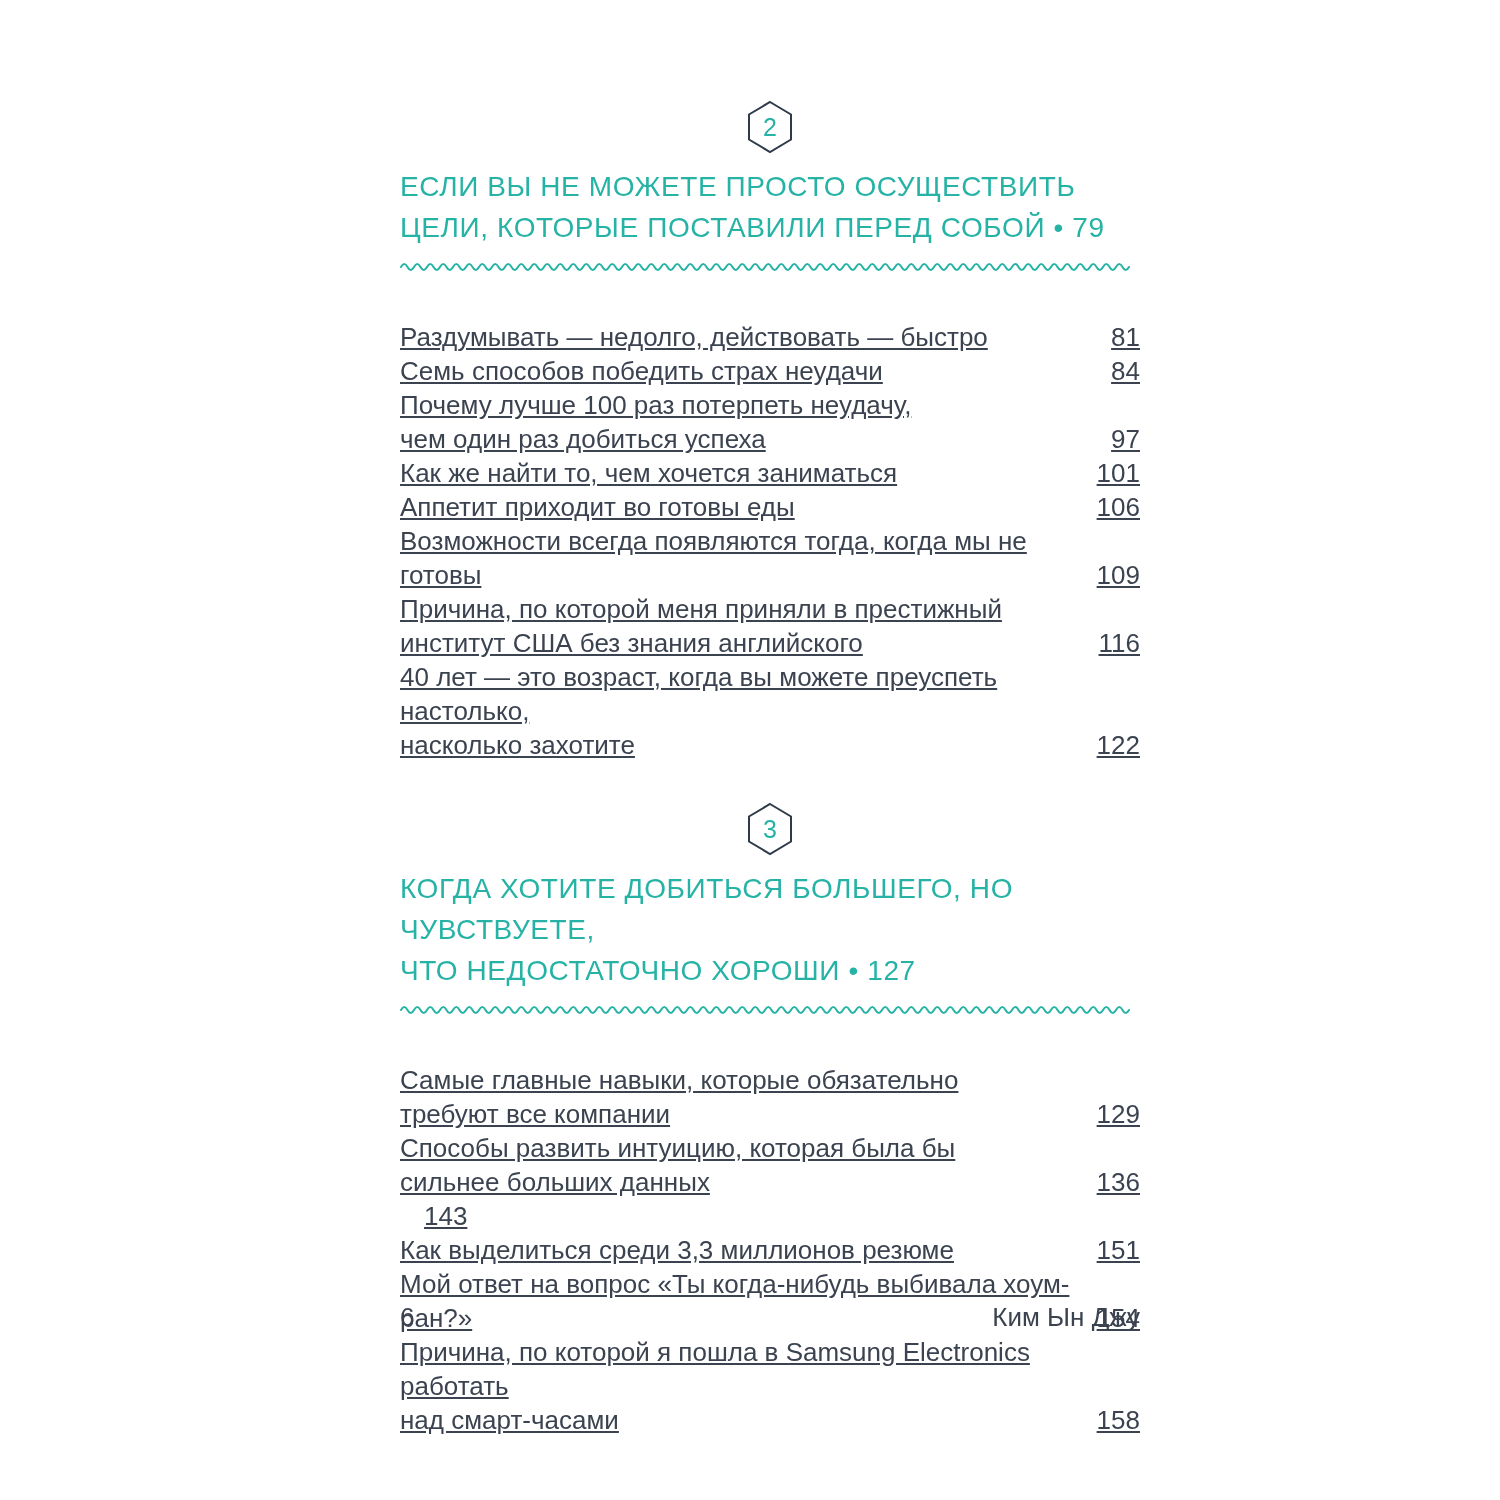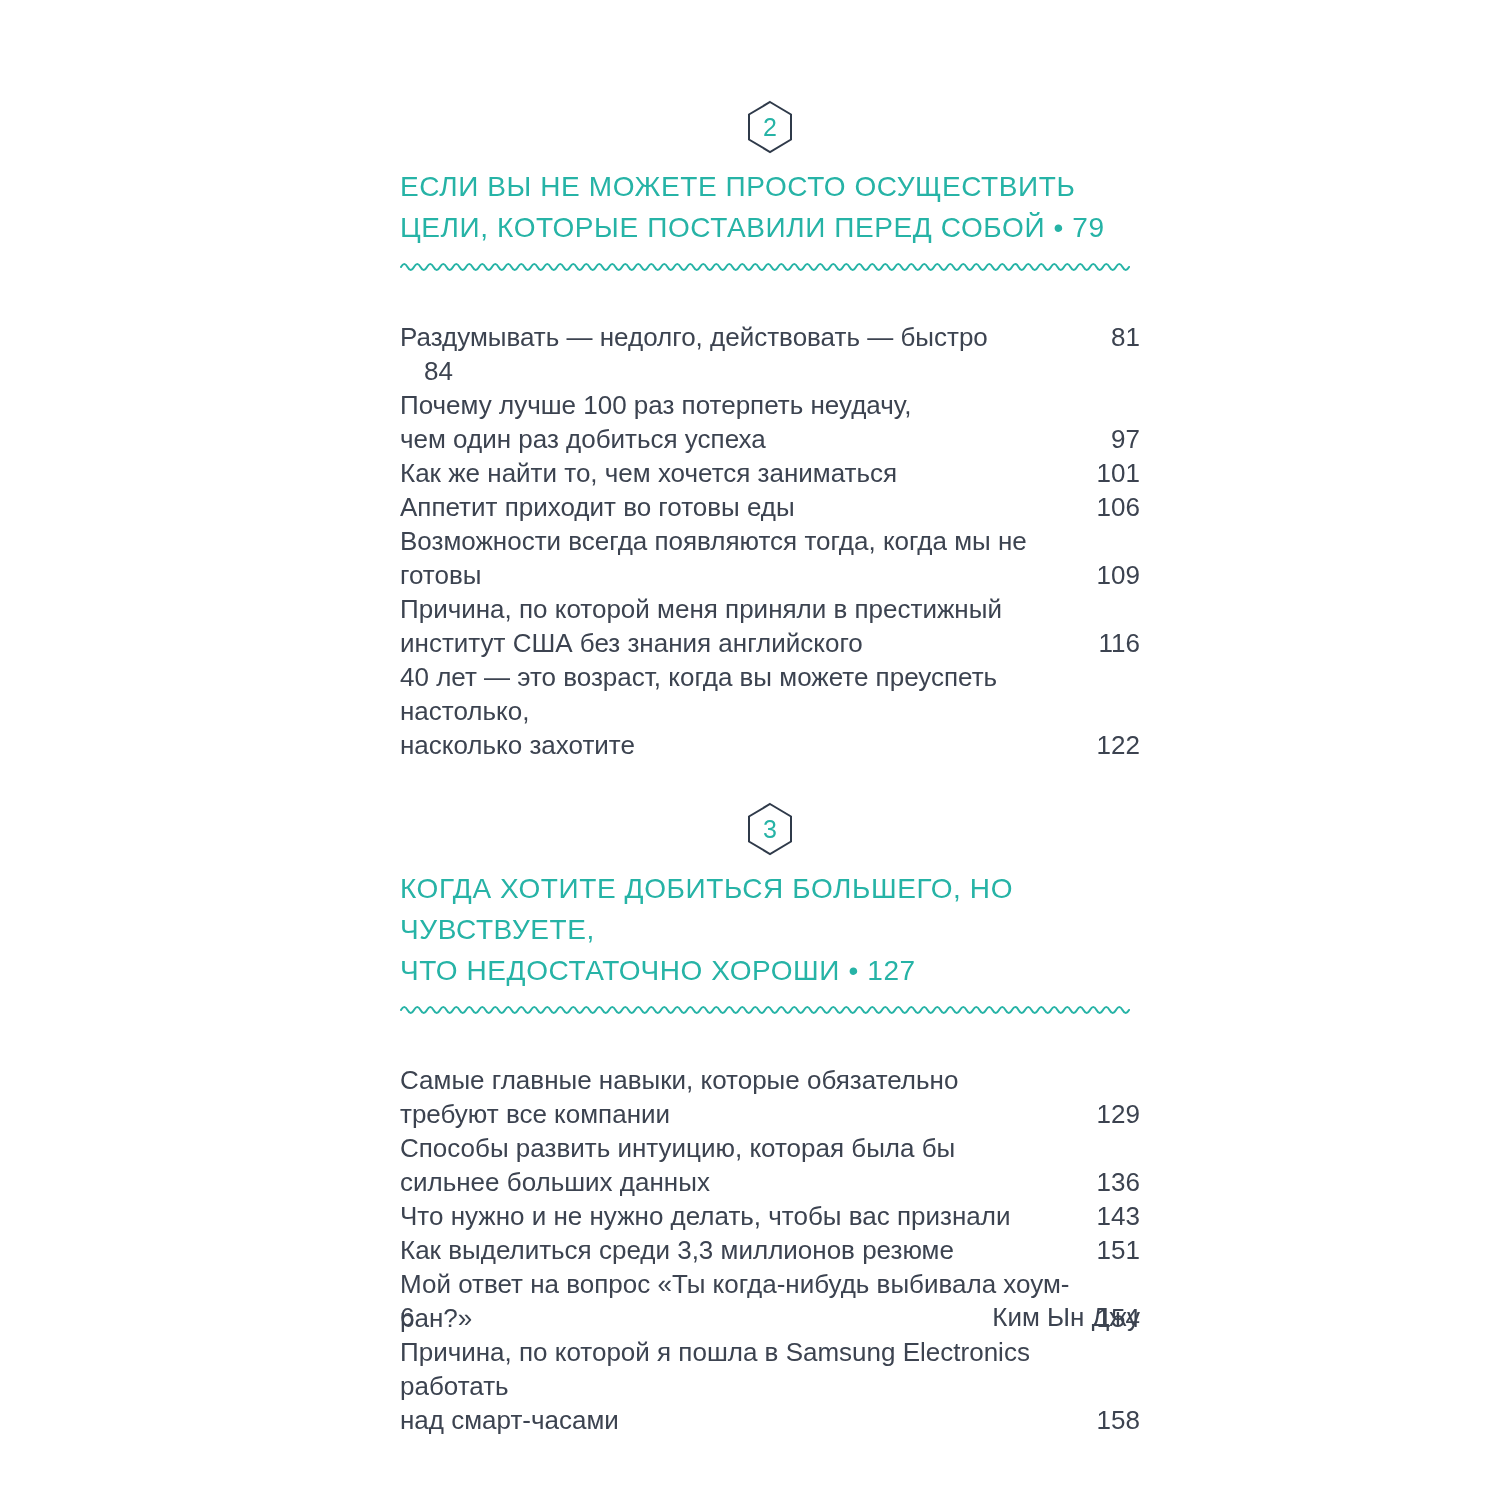--- a/index.html
+++ b/index.html
@@ -62,21 +62,21 @@
     display: block;
     width: 740px;
     height: 14px;
   }
   svg.wavy path {
     fill: none;
     stroke: var(--accent);
     stroke-width: 2;
     stroke-linecap: round;
   }
-  .toc { margin-top: 46px; }
+  .toc { margin-top: 46px; text-decoration: underline; }
   .toc-row {
     display: flex;
     justify-content: space-between;
     align-items: flex-end;
     font-size: 26px;
     line-height: 34px;
   }
   .toc-title { white-space: pre-line; }
   .toc-page { margin-left: 24px; white-space: nowrap; }
   .footer {
@@ -111,20 +111,21 @@
           <path d="M1 7 q3.25 -6 6.5 0 q3.25 6 6.5 0 q3.25 -6 6.5 0 q3.25 6 6.5 0 q3.25 -6 6.5 0 q3.25 6 6.5 0 q3.25 -6 6.5 0 q3.25 6 6.5 0 q3.25 -6 6.5 0 q3.25 6 6.5 0 q3.25 -6 6.5 0 q3.25 6 6.5 0 q3.25 -6 6.5 0 q3.25 6 6.5 0 q3.25 -6 6.5 0 q3.25 6 6.5 0 q3.25 -6 6.5 0 q3.25 6 6.5 0 q3.25 -6 6.5 0 q3.25 6 6.5 0 q3.25 -6 6.5 0 q3.25 6 6.5 0 q3.25 -6 6.5 0 q3.25 6 6.5 0 q3.25 -6 6.5 0 q3.25 6 6.5 0 q3.25 -6 6.5 0 q3.25 6 6.5 0 q3.25 -6 6.5 0 q3.25 6 6.5 0 q3.25 -6 6.5 0 q3.25 6 6.5 0 q3.25 -6 6.5 0 q3.25 6 6.5 0 q3.25 -6 6.5 0 q3.25 6 6.5 0 q3.25 -6 6.5 0 q3.25 6 6.5 0 q3.25 -6 6.5 0 q3.25 6 6.5 0 q3.25 -6 6.5 0 q3.25 6 6.5 0 q3.25 -6 6.5 0 q3.25 6 6.5 0 q3.25 -6 6.5 0 q3.25 6 6.5 0 q3.25 -6 6.5 0 q3.25 6 6.5 0 q3.25 -6 6.5 0 q3.25 6 6.5 0 q3.25 -6 6.5 0 q3.25 6 6.5 0 q3.25 -6 6.5 0 q3.25 6 6.5 0 q3.25 -6 6.5 0 q3.25 6 6.5 0 q3.25 -6 6.5 0 q3.25 6 6.5 0 q3.25 -6 6.5 0 q3.25 6 6.5 0 q3.25 -6 6.5 0 q3.25 6 6.5 0 q3.25 -6 6.5 0 q3.25 6 6.5 0 q3.25 -6 6.5 0 q3.25 6 6.5 0 q3.25 -6 6.5 0 q3.25 6 6.5 0 q3.25 -6 6.5 0 q3.25 6 6.5 0 q3.25 -6 6.5 0 q3.25 6 6.5 0 q3.25 -6 6.5 0 q3.25 6 6.5 0 q3.25 -6 6.5 0 q3.25 6 6.5 0 q3.25 -6 6.5 0 q3.25 6 6.5 0 q3.25 -6 6.5 0 q3.25 6 6.5 0 q3.25 -6 6.5 0 q3.25 6 6.5 0 q3.25 -6 6.5 0 q3.25 6 6.5 0 q3.25 -6 6.5 0 q3.25 6 6.5 0 q3.25 -6 6.5 0 q3.25 6 6.5 0 q3.25 -6 6.5 0 q3.25 6 6.5 0 q3.25 -6 6.5 0 q3.25 6 6.5 0 q3.25 -6 6.5 0 q3.25 6 6.5 0 q3.25 -6 6.5 0 q3.25 6 6.5 0 q3.25 -6 6.5 0 q3.25 6 6.5 0 q3.25 -6 6.5 0 q3.25 6 6.5 0 q3.25 -6 6.5 0 q3.25 6 6.5 0 q3.25 -6 6.5 0 q3.25 6 6.5 0 q3.25 -6 6.5 0 q3.25 6 6.5 0 q3.25 -6 6.5 0 q3.25 6 6.5 0 q3.25 -6 6.5 0 q3.25 6 6.5 0 q3.25 -6 6.5 0 q3.25 6 6.5 0"></path>
         </svg>
     </div>
 
     <div class="toc">
       <div class="toc-row">
         <span class="toc-title">Раздумывать — недолго, действовать — быстро</span>
         <span class="toc-page">81</span>
       </div>
       <div class="toc-row">
+        <span class="toc-title">Семь способов победить страх неудачи</span>
         <span class="toc-page">84</span>
       </div>
       <div class="toc-row">
         <span class="toc-title">Почему лучше 100 раз потерпеть неудачу,
 чем один раз добиться успеха</span>
         <span class="toc-page">97</span>
       </div>
       <div class="toc-row">
         <span class="toc-title">Как же найти то, чем хочется заниматься</span>
         <span class="toc-page">101</span>
@@ -170,21 +171,20 @@
         <span class="toc-title">Самые главные навыки, которые обязательно
 требуют все компании</span>
         <span class="toc-page">129</span>
       </div>
       <div class="toc-row">
         <span class="toc-title">Способы развить интуицию, которая была бы
 сильнее больших данных</span>
         <span class="toc-page">136</span>
       </div>
       <div class="toc-row">
-        <span class="toc-title">Что нужно и не нужно делать, чтобы вас признали</span>
         <span class="toc-page">143</span>
       </div>
       <div class="toc-row">
         <span class="toc-title">Как выделиться среди 3,3 миллионов резюме</span>
         <span class="toc-page">151</span>
       </div>
       <div class="toc-row">
         <span class="toc-title">Мой ответ на вопрос «Ты когда-нибудь выбивала хоум-ран?»</span>
         <span class="toc-page">154</span>
       </div>

